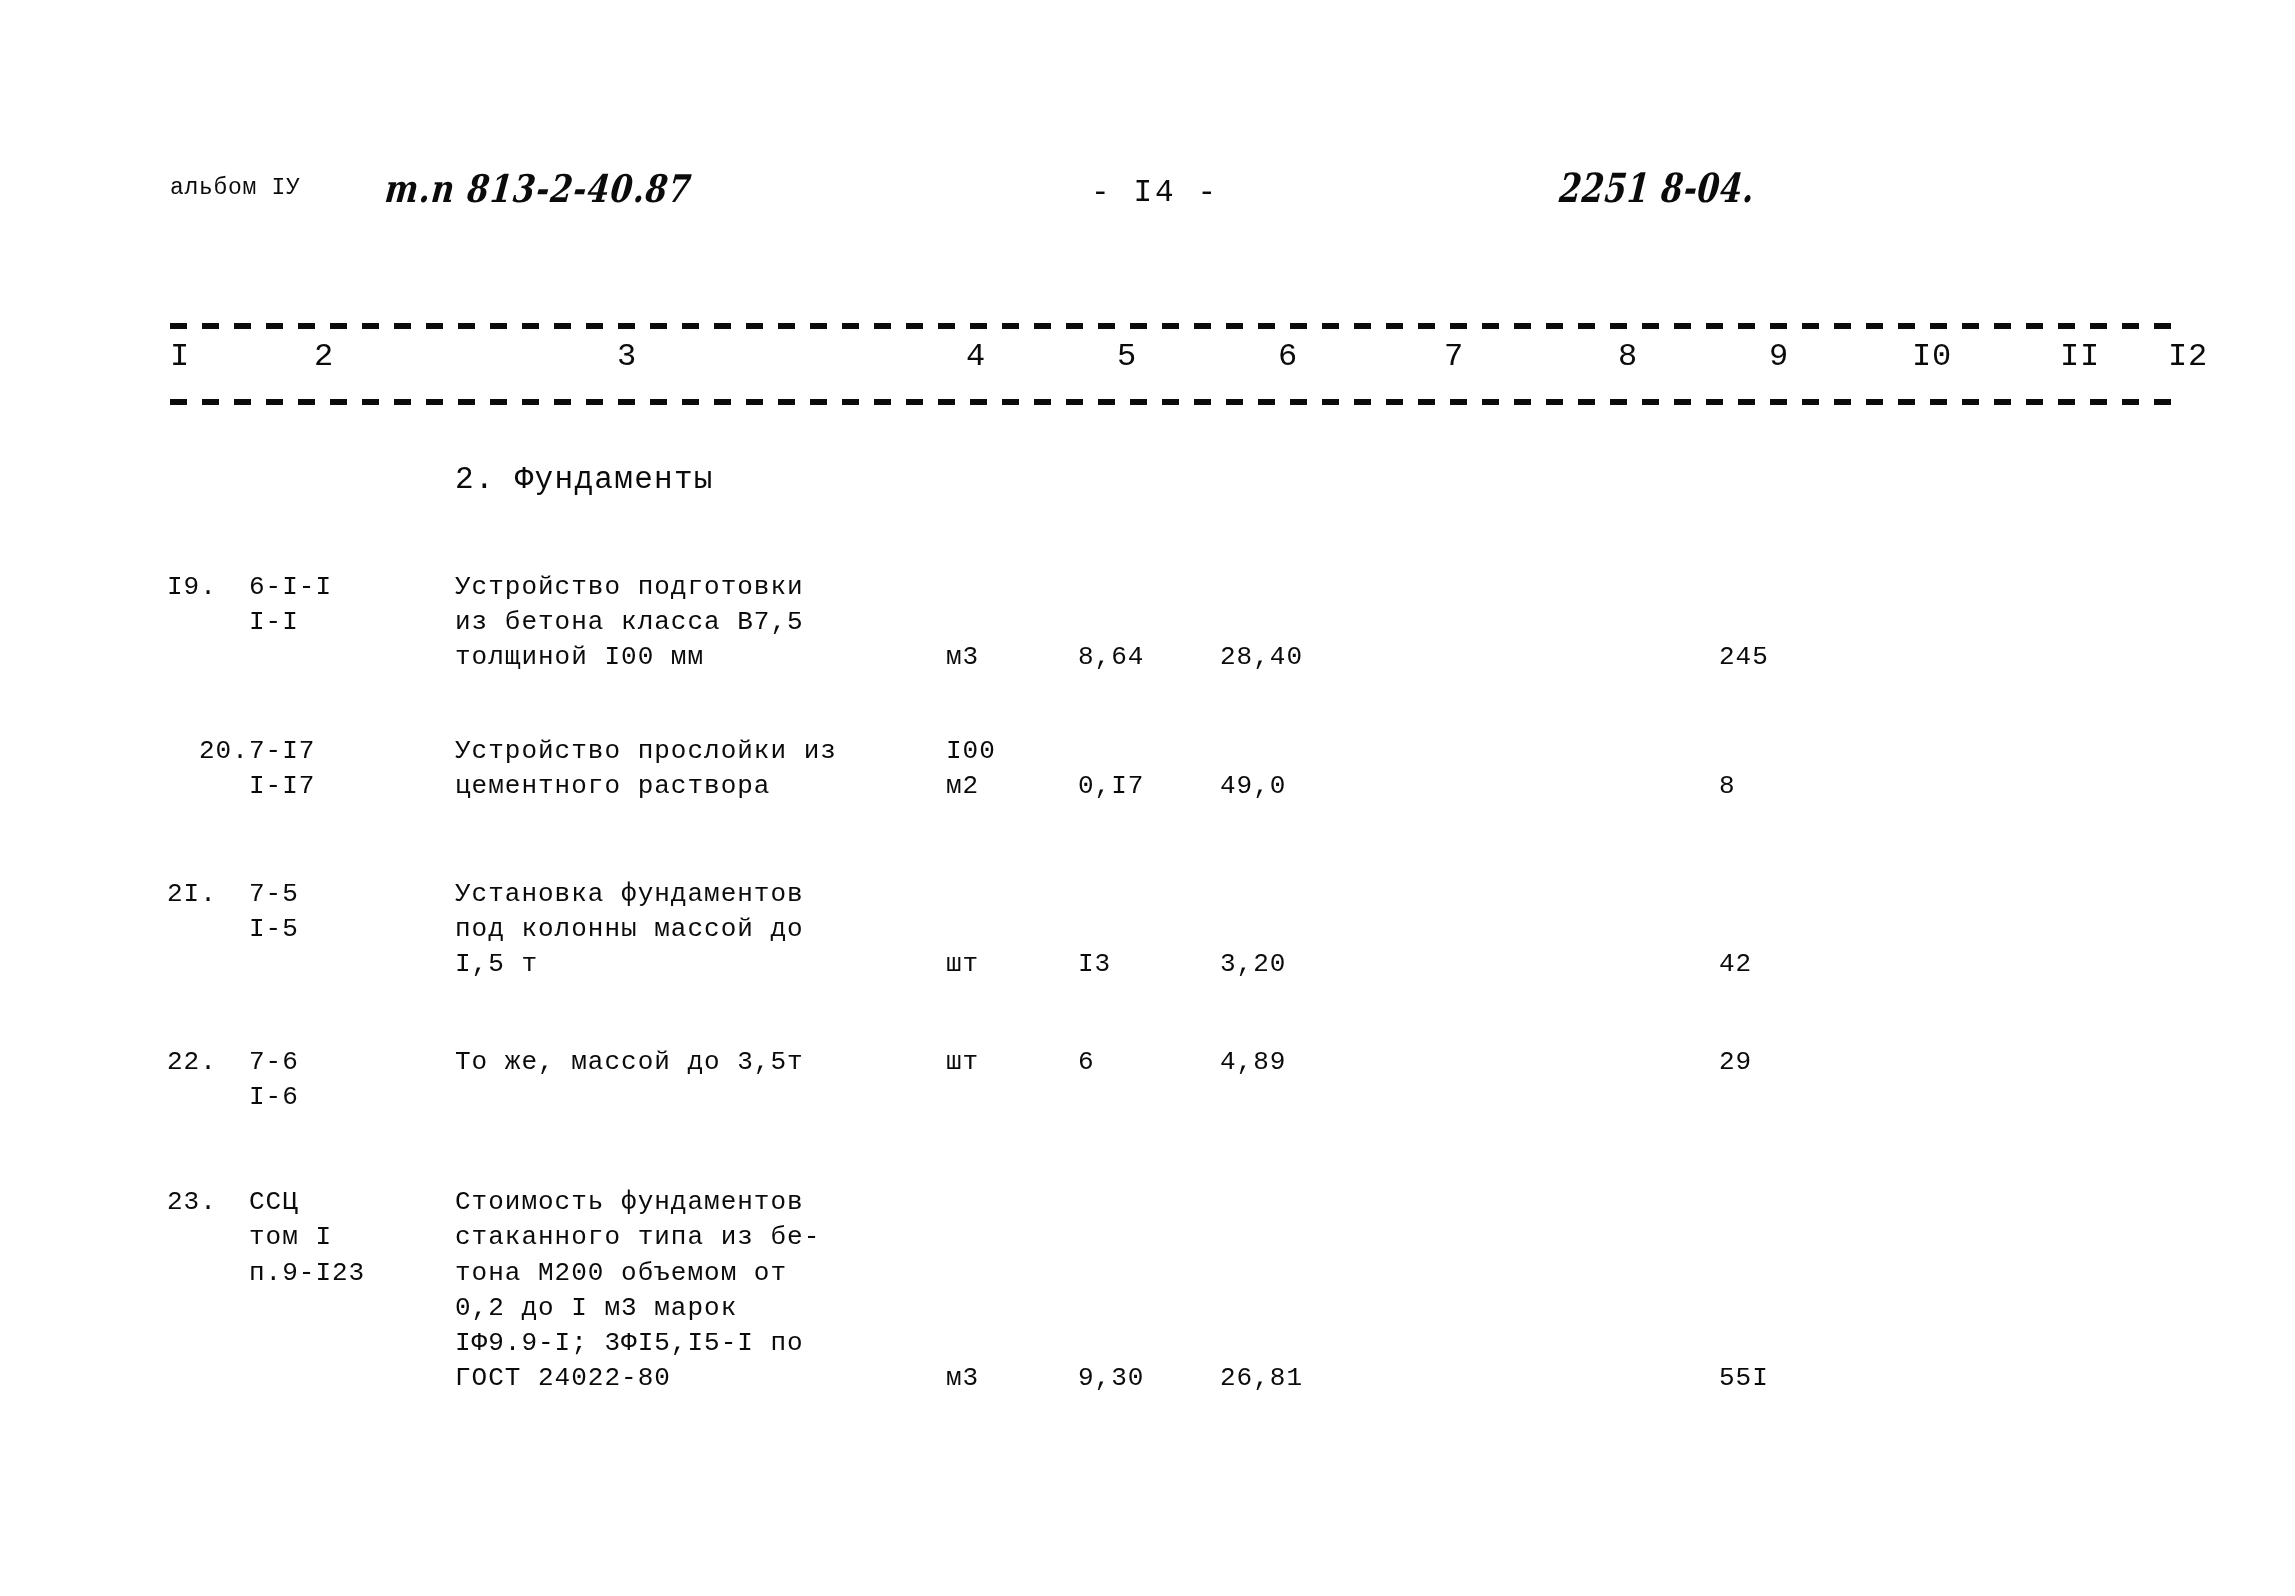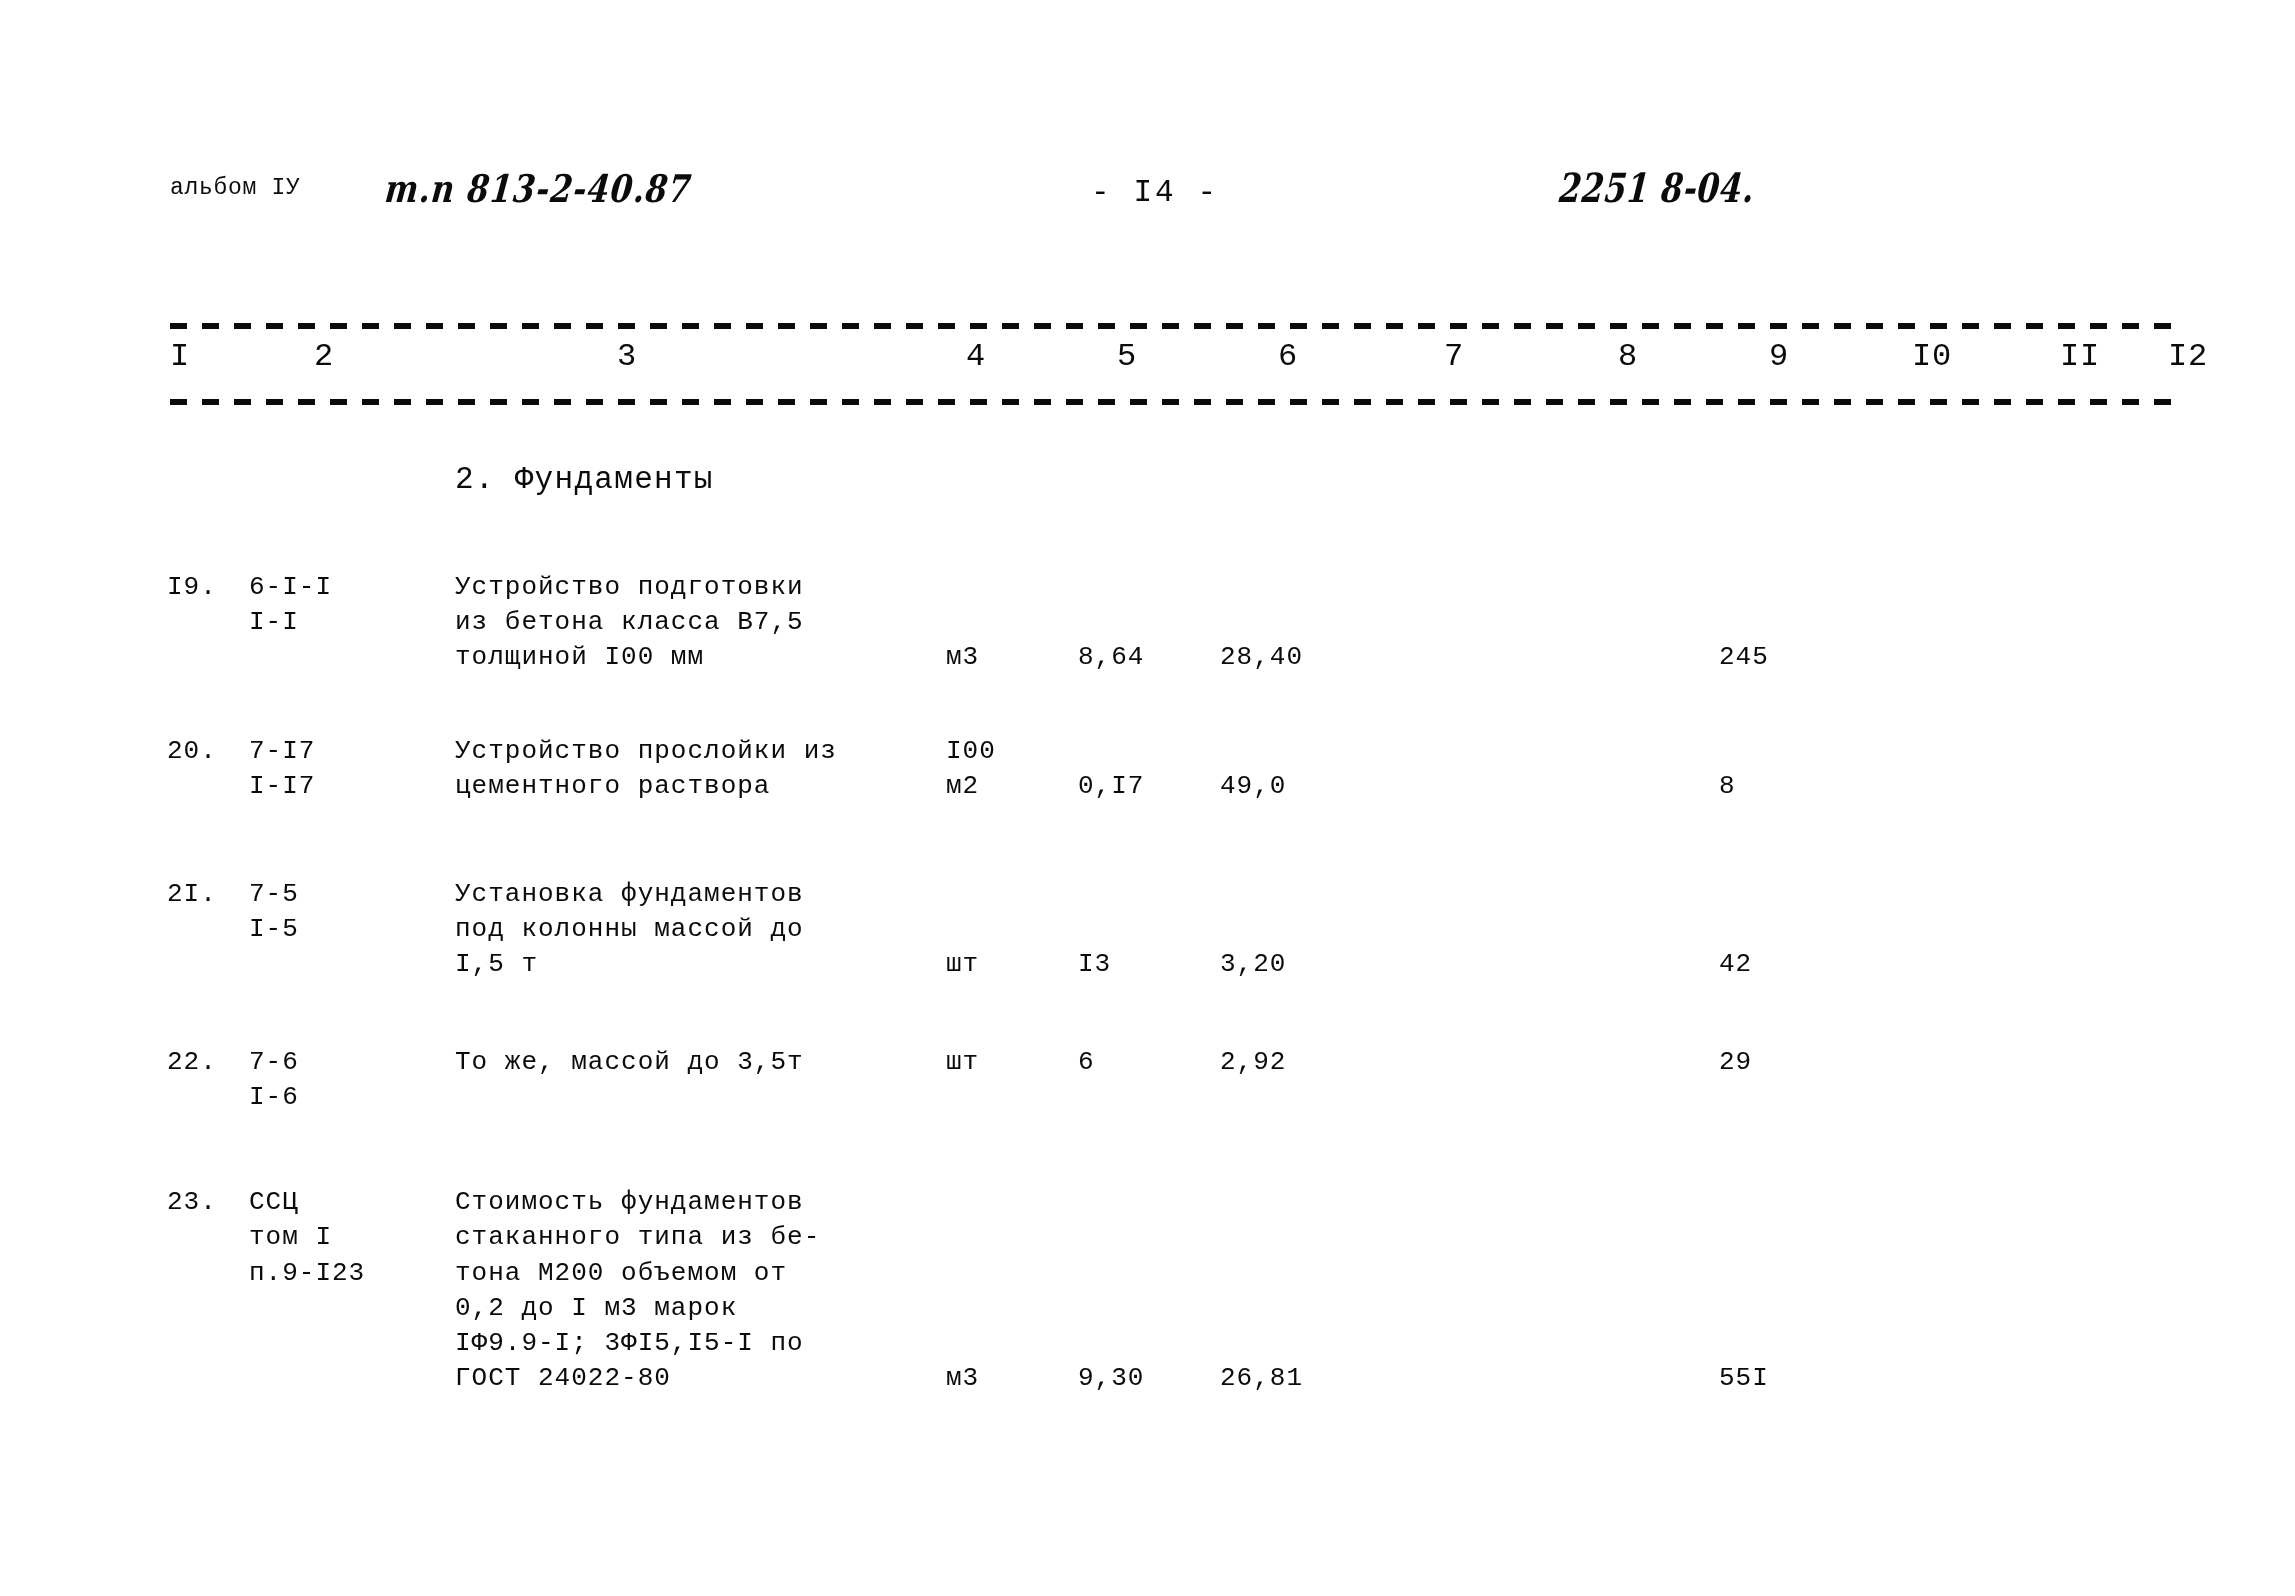--- a/index.html
+++ b/index.html
@@ -175,21 +175,21 @@
       <div class="cell c-desc" style="top:570px;">Устройство подготовки</div>
       <div class="cell c-desc" style="top:605px;">из бетона класса В7,5</div>
       <div class="cell c-desc" style="top:640px;text-align:center;">толщиной I00 мм</div>
       <div class="cell c-unit" style="top:640px;">м3</div>
       <div class="cell c-qty" style="top:640px;">8,64</div>
       <div class="cell c-p6" style="top:640px;">28,40</div>
       <div class="cell c-p9" style="top:640px;">245</div>
     </div>
 
     <div class="row" style="top:0;">
-      <div class="cell c-num" style="top:734px;">20.</div>
+      <div class="cell c-num" style="top:734px;margin-left:32px;">20.</div>
       <div class="cell c-code" style="top:734px;">7-I7</div>
       <div class="cell c-code" style="top:769px;">I-I7</div>
       <div class="cell c-desc" style="top:734px;">Устройство прослойки из</div>
       <div class="cell c-desc" style="top:769px;">цементного раствора</div>
       <div class="cell c-inline" style="top:734px;">I00</div>
       <div class="cell c-unit" style="top:769px;">м2</div>
       <div class="cell c-qty" style="top:769px;">0,I7</div>
       <div class="cell c-p6" style="top:769px;">49,0</div>
       <div class="cell c-p9" style="top:769px;">8</div>
     </div>
@@ -207,21 +207,21 @@
       <div class="cell c-p9" style="top:947px;">42</div>
     </div>
 
     <div class="row" style="top:0;">
       <div class="cell c-num" style="top:1045px;">22.</div>
       <div class="cell c-code" style="top:1045px;">7-6</div>
       <div class="cell c-code" style="top:1080px;">I-6</div>
       <div class="cell c-desc" style="top:1045px;">То же, массой до 3,5т</div>
       <div class="cell c-unit" style="top:1045px;">шт</div>
       <div class="cell c-qty" style="top:1045px;">6</div>
-      <div class="cell c-p6" style="top:1045px;">2,92</div>
+      <div class="cell c-p6" style="top:1045px;">4,89</div>
       <div class="cell c-p9" style="top:1045px;">29</div>
     </div>
 
     <div class="row" style="top:0;">
       <div class="cell c-num" style="top:1185px;">23.</div>
       <div class="cell c-code" style="top:1185px;">ССЦ</div>
       <div class="cell c-code" style="top:1220px;">том I</div>
       <div class="cell c-code" style="top:1256px;">п.9-I23</div>
       <div class="cell c-desc" style="top:1185px;">Стоимость фундаментов</div>
       <div class="cell c-desc" style="top:1220px;">стаканного типа из бе-</div>

